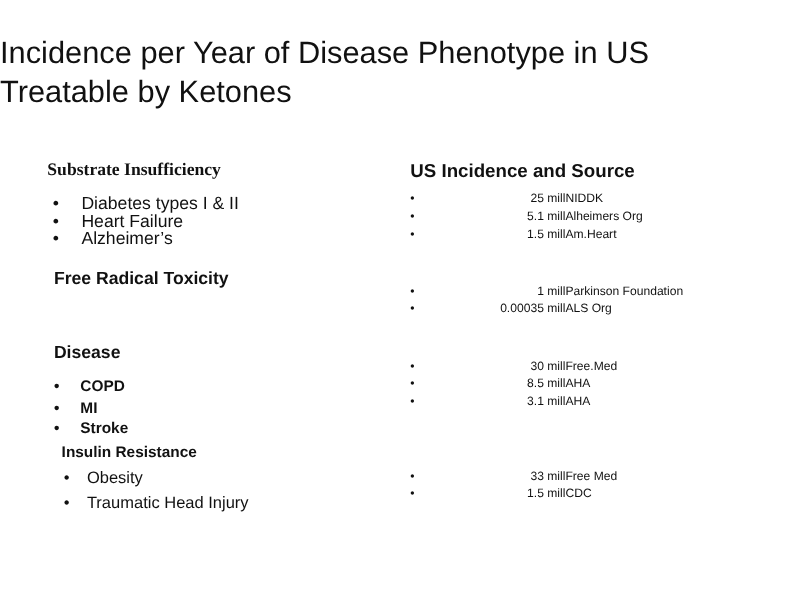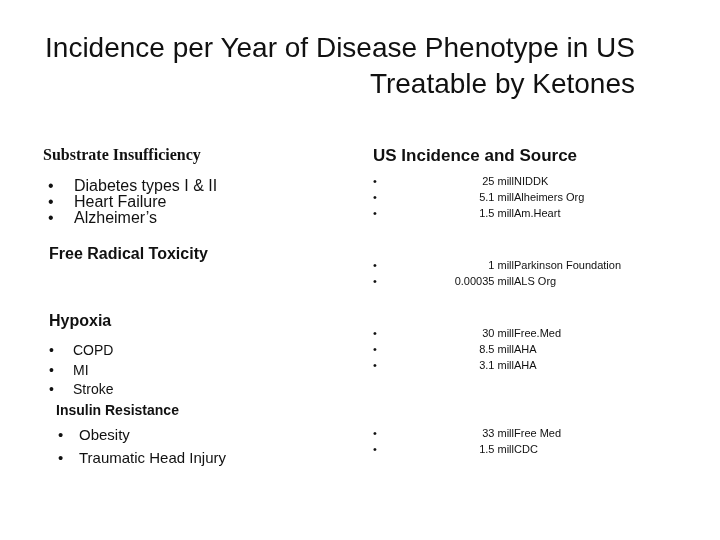--- a/index.html
+++ b/index.html
@@ -1,24 +1,24 @@
 <!DOCTYPE html>
 <html><head>
   <meta charset="utf-8">
   <style>
     html, body { margin:0; padding:0; }
     body { width:720px; height:540px; background:#ffffff; position:relative; overflow:hidden;
            font-family:"Liberation Sans", sans-serif; color:#111; }
-    .title { position:absolute; left:0; top:30px; width:635px; text-align:right;
+    .title { position:absolute; left:0; top:30px; width:635px; text-align:left;
              font-size:28px; line-height:36px; color:#111; }
     .abs { position:absolute; white-space:nowrap; }
     .h { font-weight:bold; font-size:16px; }
     .h-big { font-weight:bold; font-size:17px; }
     .item { font-size:16px; line-height:16px; }
-    .item-md { font-size:14px; line-height:19.5px; }
+    .item-md { font-size:14px; line-height:19.5px;font-weight:bold; }
     .item-lg { font-size:15px; line-height:23px; }
     .bul { display:inline-block; width:26px; }
     .row { display:flex; font-size:11px; line-height:16px; }
     .row .b { width:26px; }
     .row .v { width:115px;text-align:right; }
   </style>
 </head>
 <body>
 
 <div class="title">
@@ -30,21 +30,21 @@
 <div class="abs item" style="left:48px;top:178px;">
   <div><span class="bul">•</span><span>Diabetes types I &amp; II</span></div>
   <div><span class="bul">•</span><span>Heart Failure</span></div>
   <div><span class="bul">•</span><span>Alzheimer’s</span></div>
 </div>
 
 <div class="abs h" style="left:49px;top:245px;">Free Radical Toxicity</div>
 <div class="abs item" style="left:48px;top:268px;font-size:12px;">
 </div>
 
-<div class="abs h" style="left:49px;top:312px;">Hypoxia</div>
+<div class="abs h" style="left:49px;top:312px;">Disease</div>
 <div class="abs item-md" style="left:49px;top:341px;">
   <div><span class="bul" style="width:24px">•</span><span>COPD</span></div>
   <div><span class="bul" style="width:24px">•</span><span>MI</span></div>
   <div><span class="bul" style="width:24px">•</span><span>Stroke</span></div>
 </div>
 
 <div class="abs h" style="left:56px;top:402px;font-size:14px;">Insulin Resistance</div>
 <div class="abs item-lg" style="left:58px;top:423px;">
   <div><span class="bul" style="width:21px">•</span><span>Obesity</span></div>
   <div><span class="bul" style="width:21px">•</span><span>Traumatic Head Injury</span></div>

